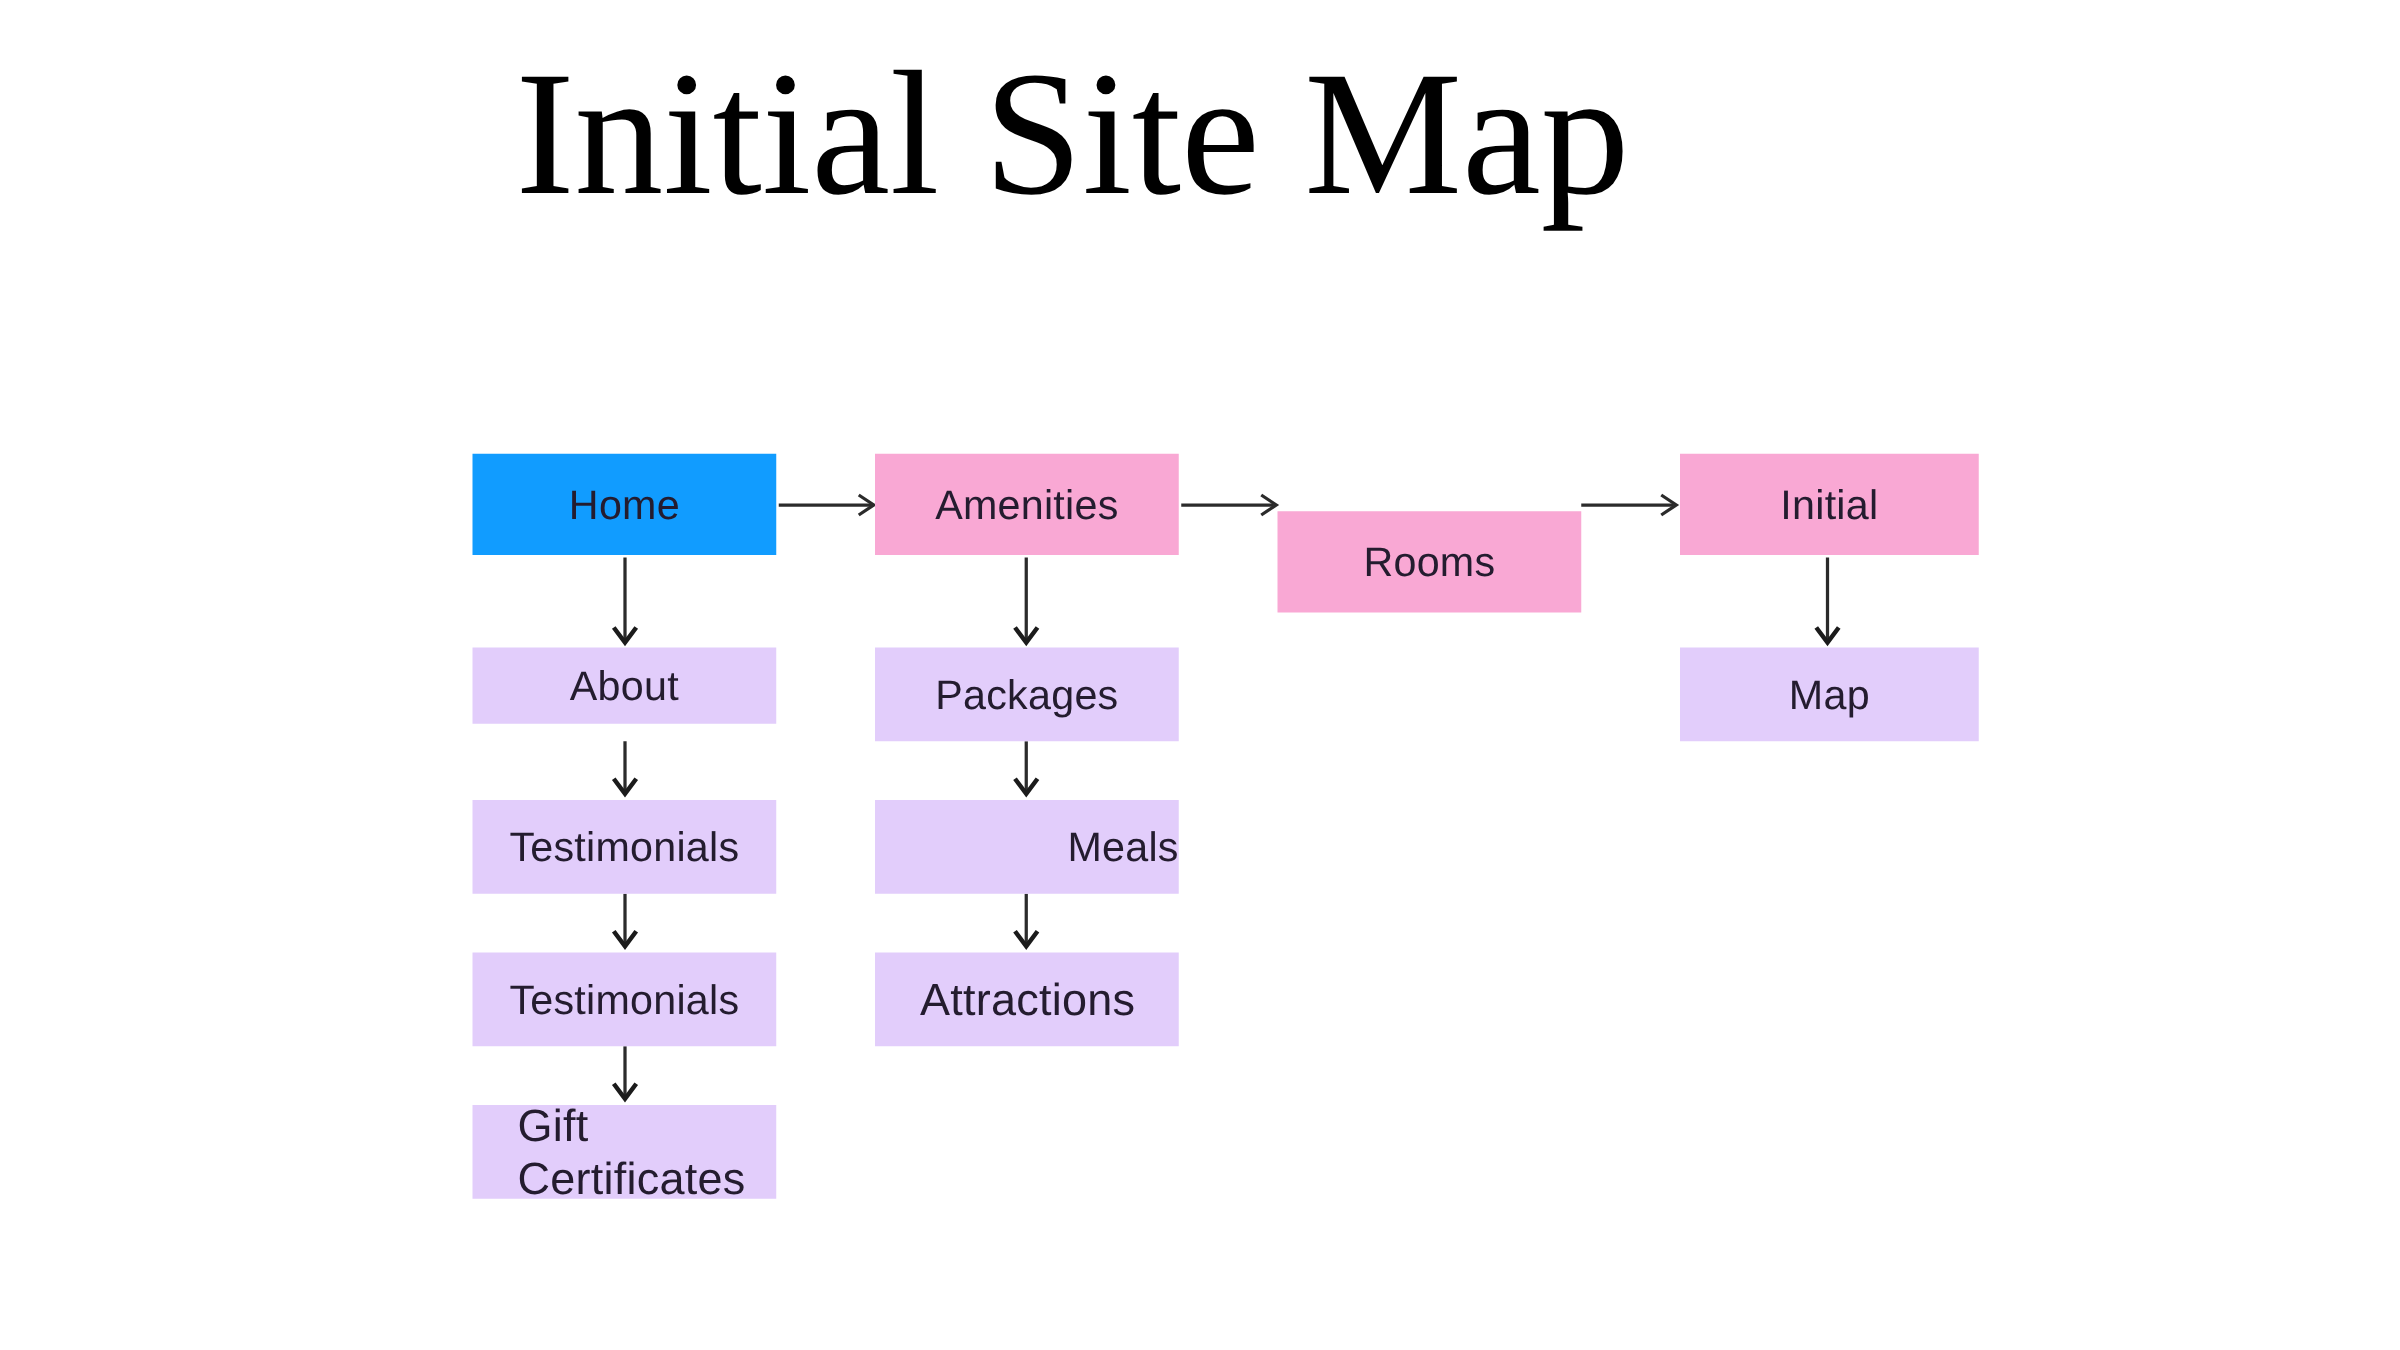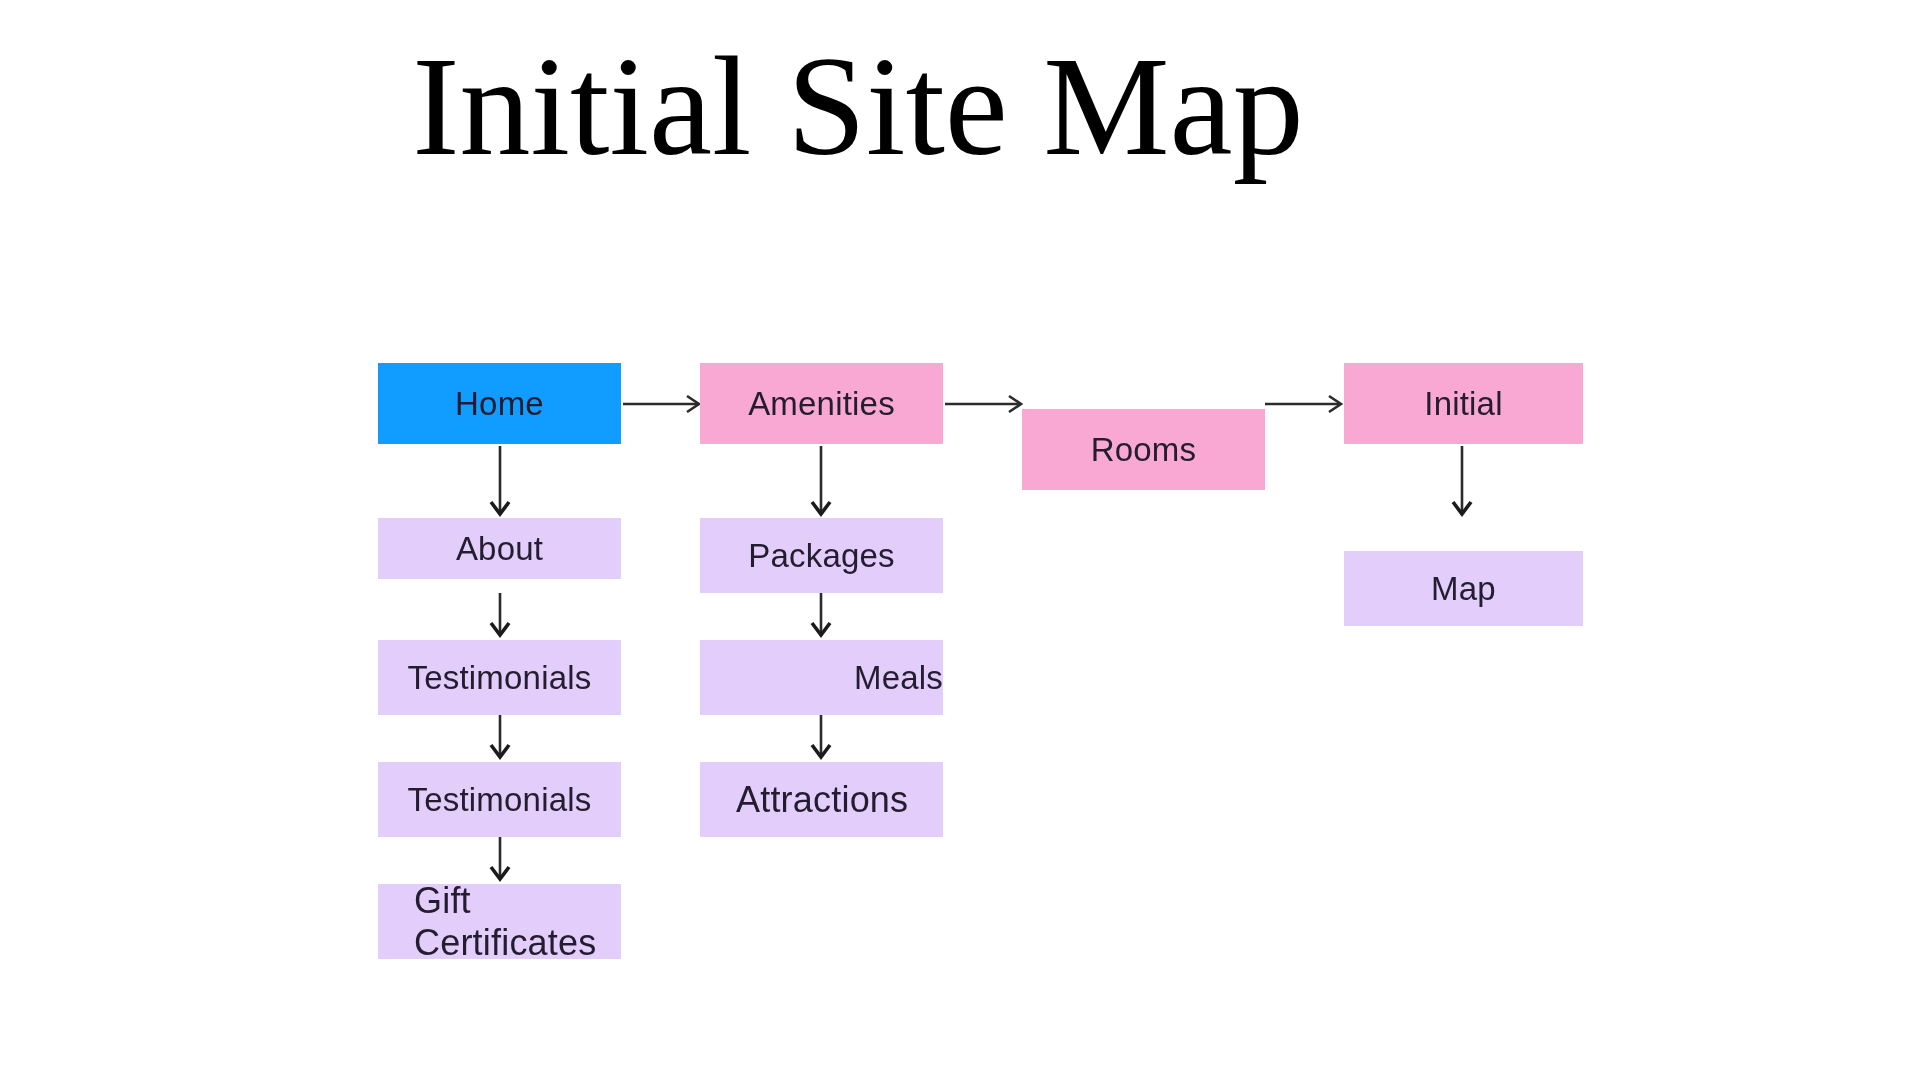--- a/index.html
+++ b/index.html
@@ -158,17 +158,17 @@
   </div>
 
   <div class="node leaf" style="left:700px; top:640px; width:243px; height:75px;justify-content:flex-end;">
     <span>Meals</span>
   </div>
 
   <div class="node leaf leaf-wide" style="left:700px; top:762px; width:243px; height:75px;">
     <span>Attractions</span>
   </div>
 
-  <div class="node leaf" style="left:1344px; top:518px; width:239px; height:75px;margin-top:33px;">
+  <div class="node leaf" style="left:1344px; top:518px; width:239px; height:75px;">
     <span>Map</span>
   </div>
 
 </div>
 
 </body></html>

